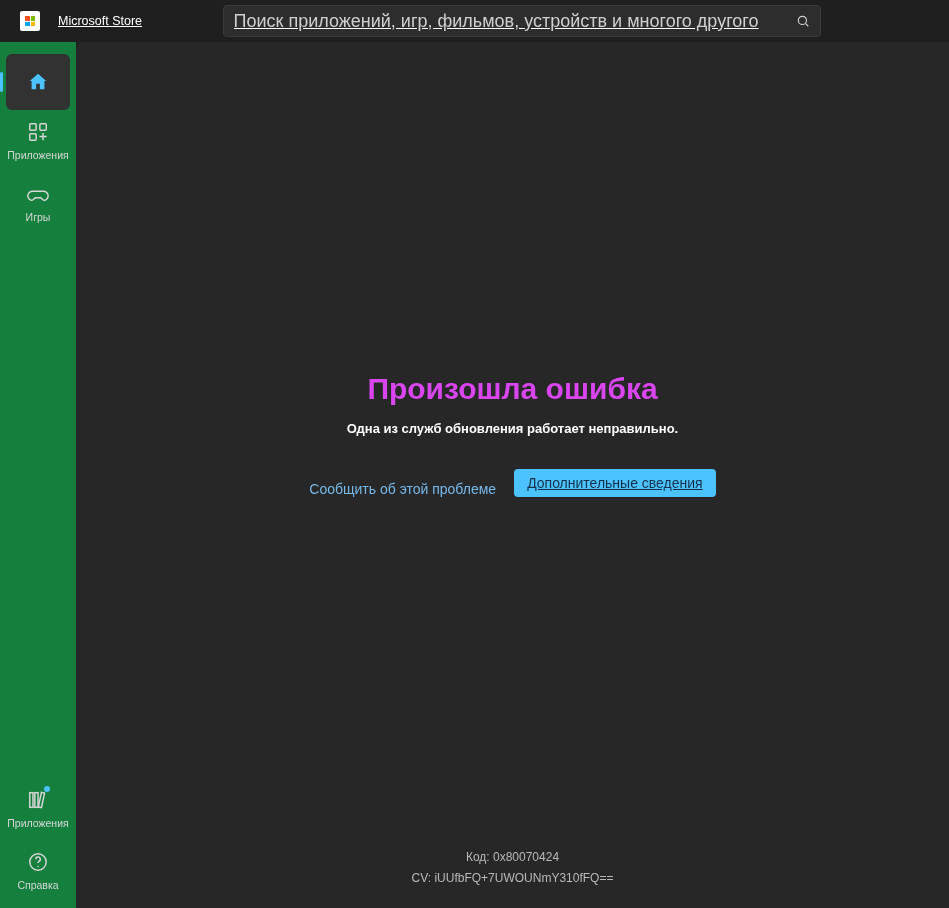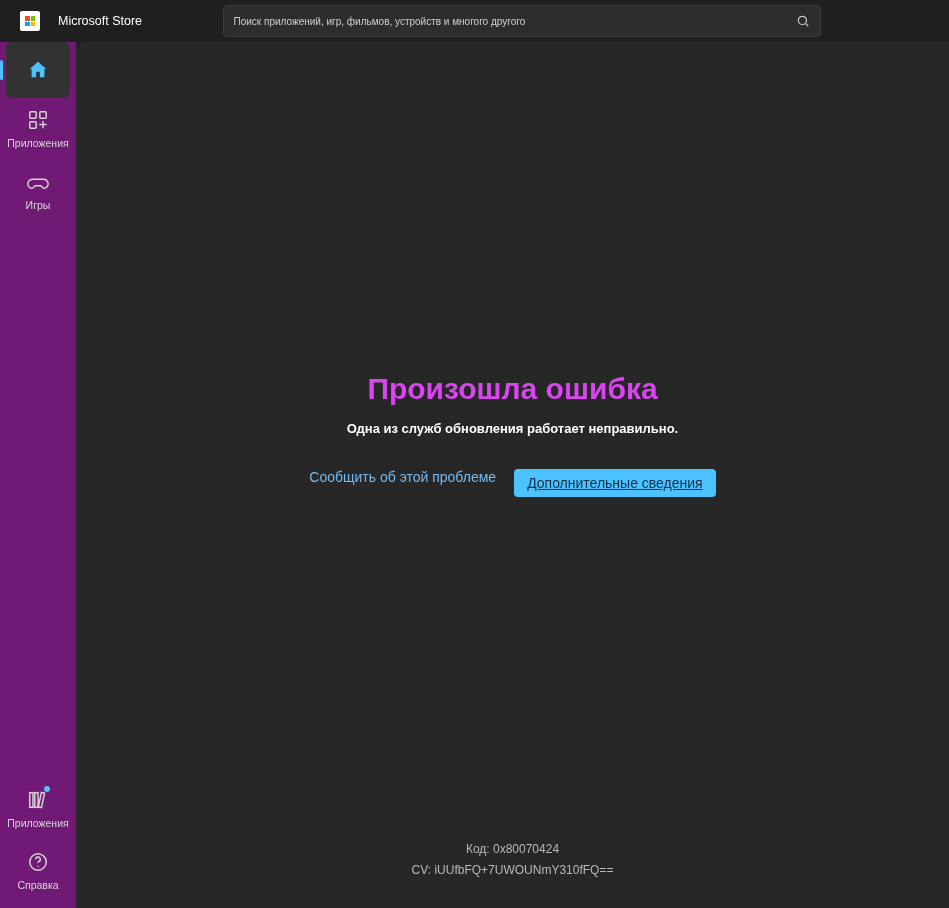--- a/index.html
+++ b/index.html
@@ -14,20 +14,21 @@
     flex-direction: column;
   }
 
   
   .titlebar {
     height: 42px;
     display: flex;
     align-items: center;
     padding: 0 8px;
     background: #1f1f1f;
+    text-decoration: underline;
   }
   .app-icon {
     width: 20px;
     height: 20px;
     background: #ffffff;
     border-radius: 2px;
     display: flex;
     align-items: center;
     justify-content: center;
     margin-left: 12px;
@@ -64,43 +65,43 @@
     align-items: center;
     padding: 0 10px;
     margin-right: 40px;
   }
   .search input {
     flex: 1;
     background: transparent;
     border: none;
     outline: none;
     color: #cfcfcf;
-    font-size: 10px;
+    font-size: 18px;
     font-family: inherit;
   }
   .search input::placeholder { color: #cfcfcf; }
   .search-icon {
     width: 14px; height: 14px;
     color: #cfcfcf;
   }
 
   
   .body {
     flex: 1;
     display: flex;
     min-height: 0;
   }
 
   
   .sidebar {
     width: 76px;
-    background: #701a75;
+    background: #15803d;
     display: flex;
     flex-direction: column;
-    padding-top: 0px;
+    padding-top: 12px;
   }
   .nav-top { flex: 0 0 auto; }
   .nav-spacer { flex: 1; }
   .nav-bottom { flex: 0 0 auto; padding-bottom: 6px; }
 
   .nav-item {
     display: flex;
     flex-direction: column;
     align-items: center;
     justify-content: center;
@@ -174,21 +175,21 @@
   }
   .error-sub {
     font-size: 13px;
     font-weight: 600;
     color: #ffffff;
     line-height: 1.45;
     margin-bottom: 30px;
   }
   .error-actions {
     display: flex;
-    align-items: flex-start;
+    align-items: flex-end;
     justify-content: center;
     gap: 18px;
   }
   .link-action {
     color: #76b9ed;
     font-size: 14px;
     cursor: pointer;
   }
   .btn-action {
     background: #4cc2ff;
@@ -197,21 +198,21 @@
     padding: 6px 13px;
     border-radius: 4px;
     border: none;
     cursor: pointer;
     font-family: inherit;
     text-decoration: underline;
   }
 
   .error-codes {
     position: absolute;
-    bottom: 26px;
+    bottom: 18px;
     left: 0; right: 0;
     text-align: center;
     font-size: 12px;
     color: #b9b9b9;
     line-height: 1.8;
   }
 </style>
 </head>
 <body>
 

